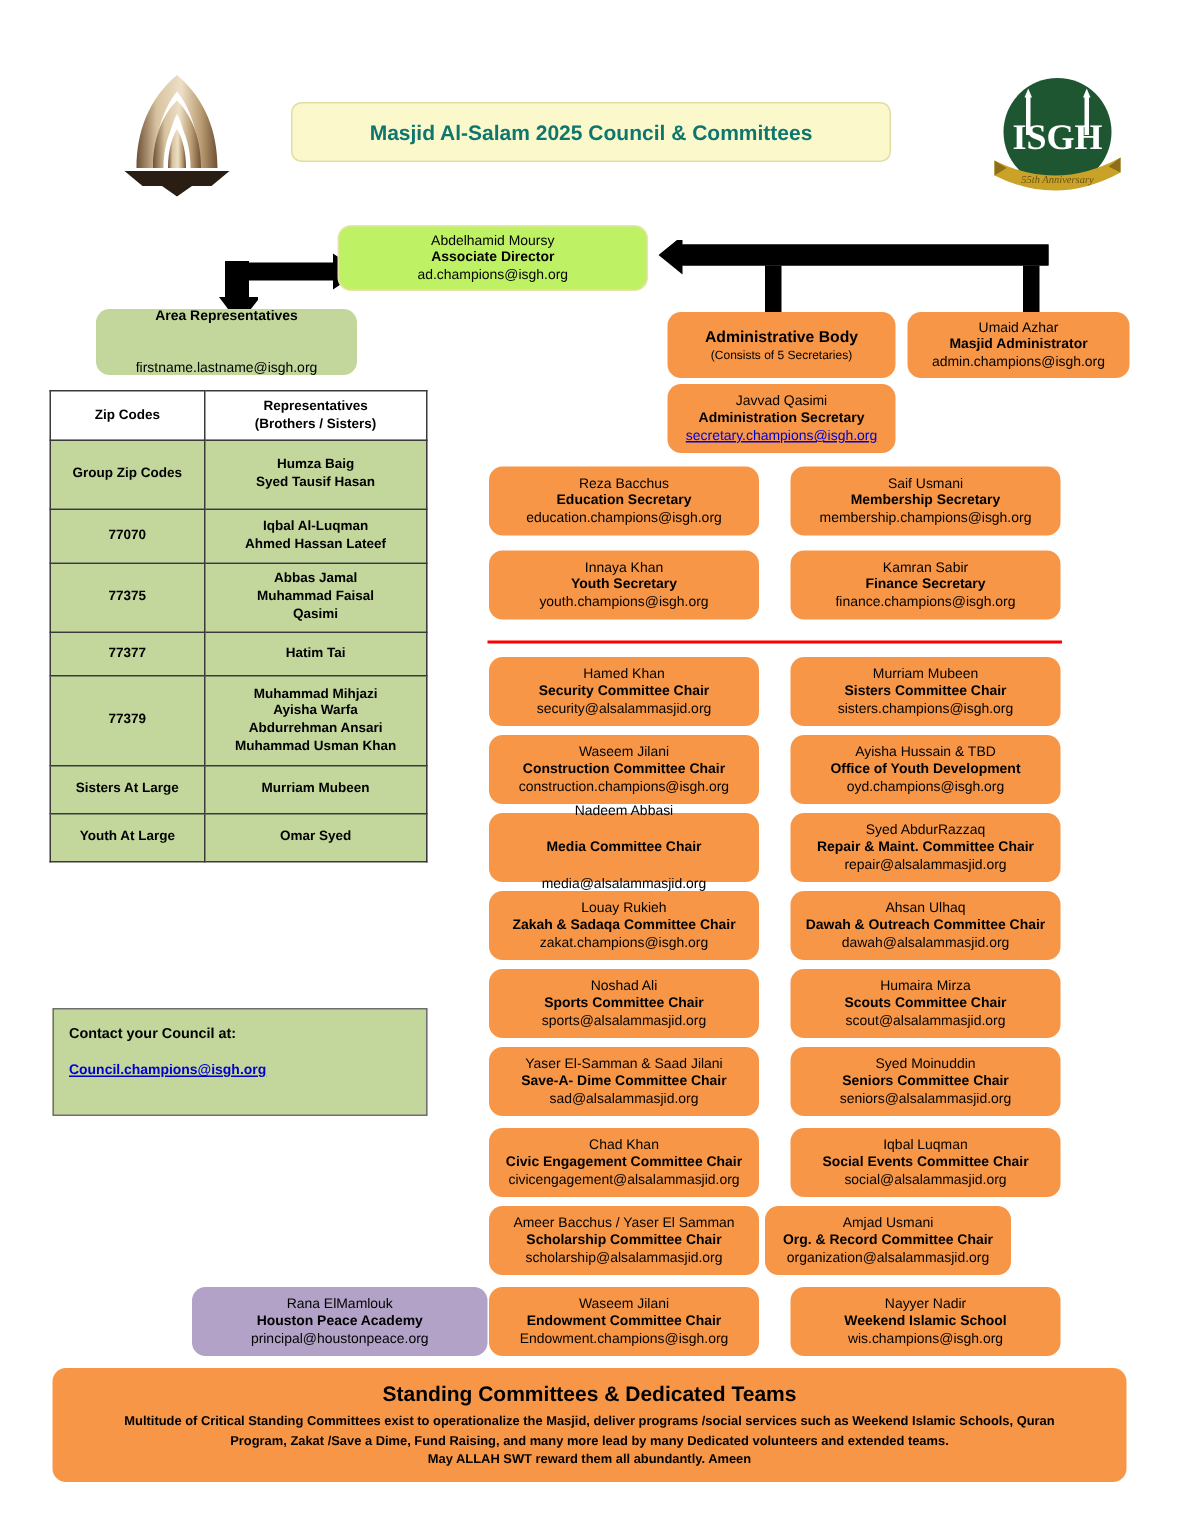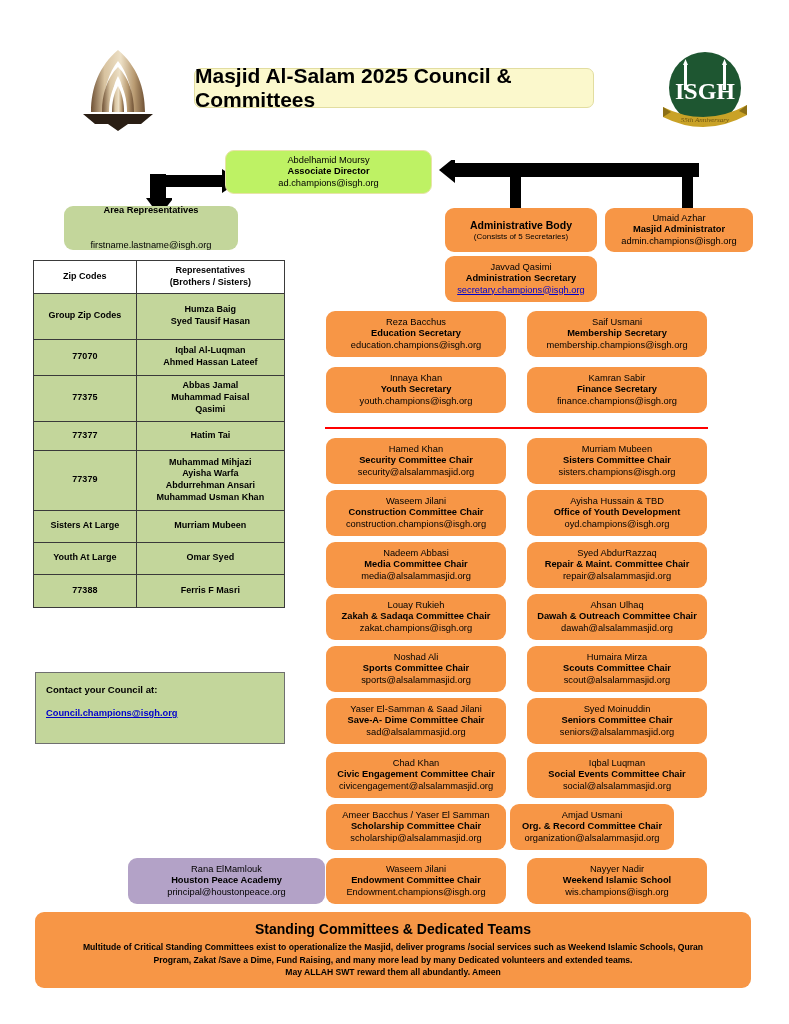--- a/index.html
+++ b/index.html
@@ -30,21 +30,21 @@
   .green  { background: #C3D69B; gap: 23px; }
   .cream  { background: #bef264; border: 1px solid #E8E3A8; }
   .purple { background: #B3A2C7; }
 
   
   #title {
     position: absolute; left: 194px; top: 68px;
     width: 400px; height: 40px;
     background: #FBF8CC; border: 1px solid #E2DDA0; border-radius: 7px;
     display: flex; align-items: center; justify-content: center;
-    font-size: 21px; font-weight: 700; color: #000000;
+    font-size: 14px; font-weight: 700; color: #0f766e;
   }
 
   
   #masjid-logo { position: absolute; left: 73px; top: 42px; width: 90px; height: 90px; }
   #isgh-logo   { position: absolute; left: 655px; top: 42px; width: 100px; height: 100px; }
 
   
   .arrow-shape { position: absolute; }
 
   
@@ -241,26 +241,20 @@
           <td class="reps">
             <div>Murriam Mubeen</div>
           </td>
         </tr>
         <tr style="height: 32px;">
           <td>Youth At Large</td>
           <td class="reps">
             <div>Omar Syed</div>
           </td>
         </tr>
-        <tr style="height: 33px;">
-          <td>77388</td>
-          <td class="reps">
-            <div>Ferris F Masri</div>
-          </td>
-        </tr>
       </tbody>
   </table>
 
   <div id="contact-box">
     <div class="c-title">Contact your Council at:</div>
     <a class="c-mail" href="#">Council.champions@isgh.org</a>
   </div>
 
   <div id="red-divider"></div>
 
@@ -301,21 +295,21 @@
       <div class="box orange" style="left: 326px; top: 490px; width: 180px; height: 46px;">
         <span class="nm" style="font-weight: 400;">Waseem Jilani</span>
         <span class="role">Construction Committee Chair</span>
         <span class="em">construction.champions@isgh.org</span>
       </div>
       <div class="box orange" style="left: 527px; top: 490px; width: 180px; height: 46px;">
         <span class="nm" style="font-weight: 400;">Ayisha Hussain &amp; TBD</span>
         <span class="role">Office of Youth Development</span>
         <span class="em">oyd.champions@isgh.org</span>
       </div>
-      <div class="box orange" style="left: 326px; top: 542px; width: 180px; height: 46px;">
+      <div class="box orange" style="left: 326px; top: 542px; width: 180px; height: 46px; gap: 13px;">
         <span class="nm" style="font-weight: 400;">Nadeem Abbasi</span>
         <span class="role">Media Committee Chair</span>
         <span class="em">media@alsalammasjid.org</span>
       </div>
       <div class="box orange" style="left: 527px; top: 542px; width: 180px; height: 46px;">
         <span class="nm" style="font-weight: 400;">Syed AbdurRazzaq</span>
         <span class="role">Repair &amp; Maint. Committee Chair</span>
         <span class="em">repair@alsalammasjid.org</span>
       </div>
       <div class="box orange" style="left: 326px; top: 594px; width: 180px; height: 46px;">

